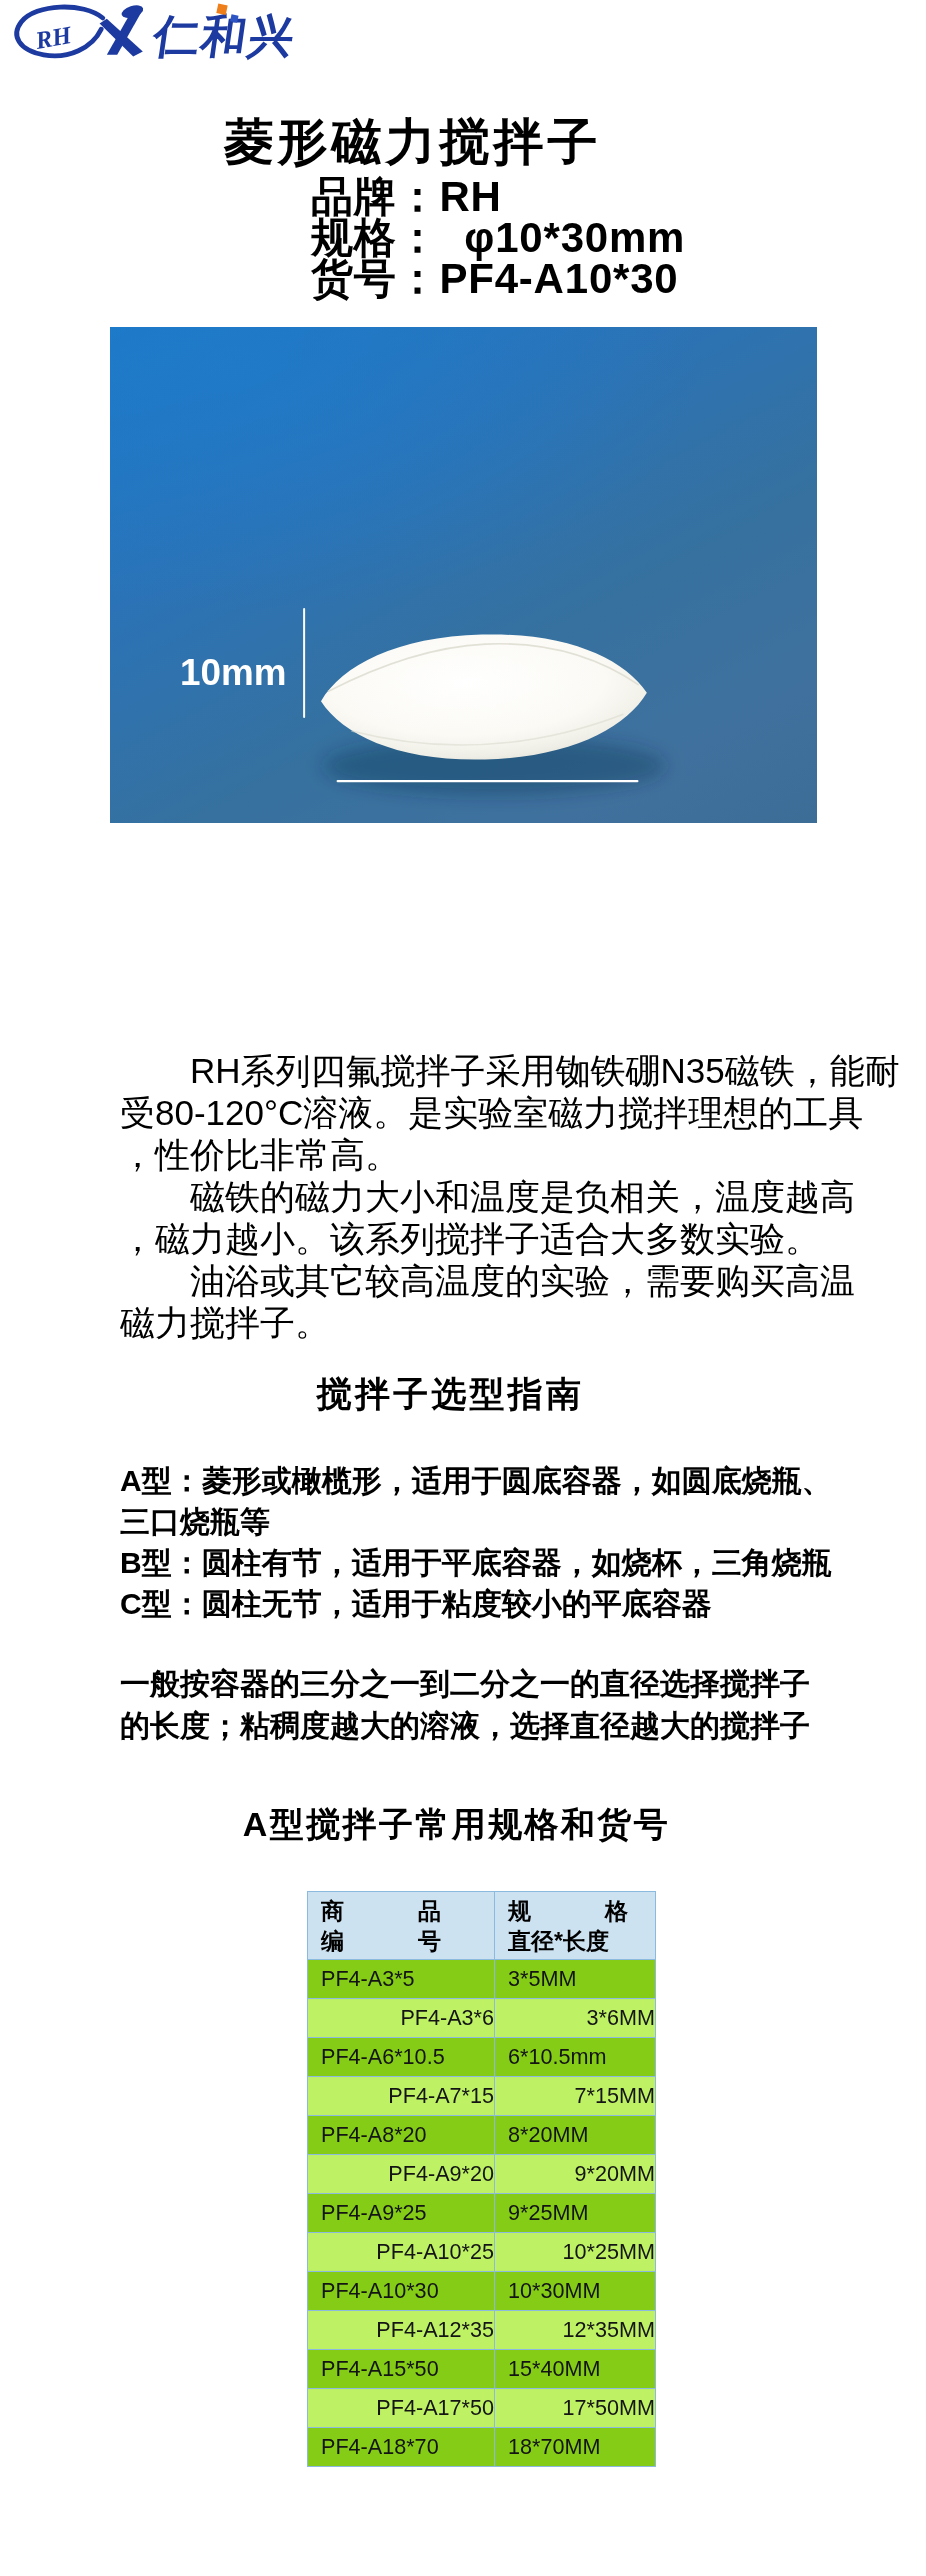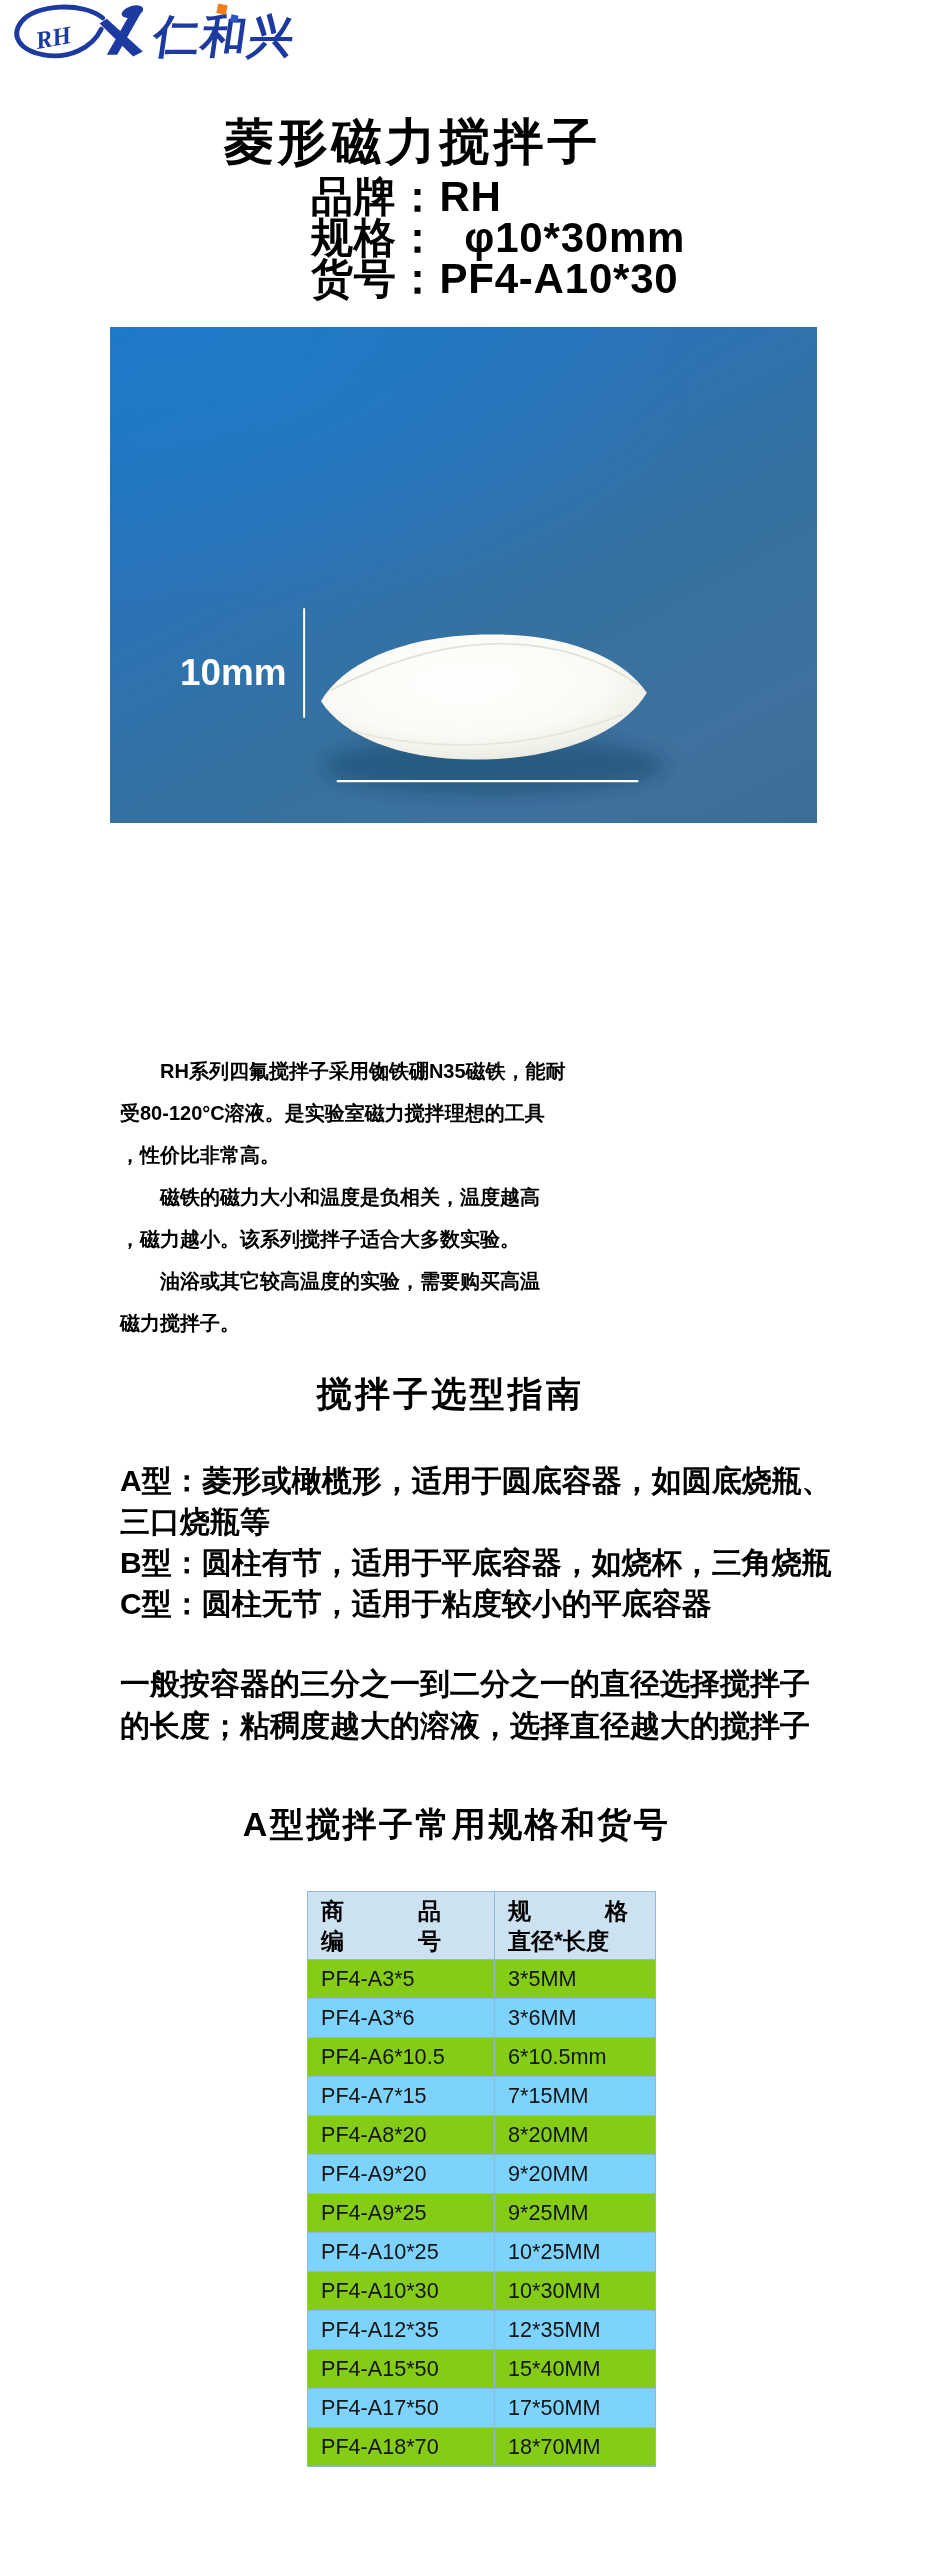--- a/index.html
+++ b/index.html
@@ -25,21 +25,21 @@
   
   .photo{
     position:absolute;left:110px;top:327px;width:707px;height:496px;
     background:
       radial-gradient(120% 90% at 18% 8%, rgba(30,125,205,0.55) 0%, rgba(30,125,205,0) 55%),
       linear-gradient(152deg,#1d78c7 0%,#2a73b8 30%,#36719f 62%,#40719e 84%,#3c6d97 100%);
   }
   .photo svg{position:absolute;left:0;top:0;}
   
   .desc-block{position:absolute;left:120px;top:1050px;width:689px;}
-  .desc-line{font-size:20px;font-weight:700;line-height:42px;white-space:pre;}
+  .desc-line{font-size:35px;font-weight:400;line-height:42px;white-space:pre;}
   .indent{text-indent:2em;}
   .guide-heading{
     position:absolute;left:0;top:1374px;width:901px;text-align:center;
     font-size:35px;font-weight:bold;letter-spacing:3.2px;line-height:40px;
   }
   .abc-block{position:absolute;left:120px;top:1460px;width:713px;}
   .abc-line{font-size:30px;font-weight:700;line-height:41px;white-space:pre;}
   .note-block{position:absolute;left:120px;top:1663px;width:713px;}
   .note-line{font-size:30px;font-weight:700;line-height:42px;white-space:pre;}
   
@@ -56,21 +56,21 @@
     border:0.8px solid #8cbade;
     padding:0 0 0 13px;vertical-align:middle;
     font-size:21.6px;color:#141414;
   }
   table.spec .col1{width:173px;}
   table.spec .col2{width:147px;}
   tr.hdr td{height:67px;background:#cde2f1;font-weight:bold;color:#000;}
   .hrow{display:flex;justify-content:space-between;width:120px;line-height:30px;font-size:23px;}
   .hsub{line-height:30px;font-size:23px;}
   tr.data td{height:38px;background:#84cc16;}
-  tr.data.alt td{background:#7dd3fc;}
+  tr.data.alt td{background:#bef264;text-align:right;}
 </style>
 </head>
 <body>
 
 <div class="page">
 
   <div class="logo">
     <svg width="296" height="64" viewBox="0 0 370 80">
       <path d="M116,20 C92,0 32,2 14,25 C1,42 11,60 42,66 C73,72 103,57 114,34" fill="none" stroke="#1c3aa0" stroke-width="6" stroke-linecap="round"></path>
       <text x="32" y="54" font-size="31" font-style="italic" font-weight="bold" font-family="'Liberation Serif','DejaVu Serif',serif" fill="#1c3aa0" transform="rotate(-10 60 45)">RH</text>

